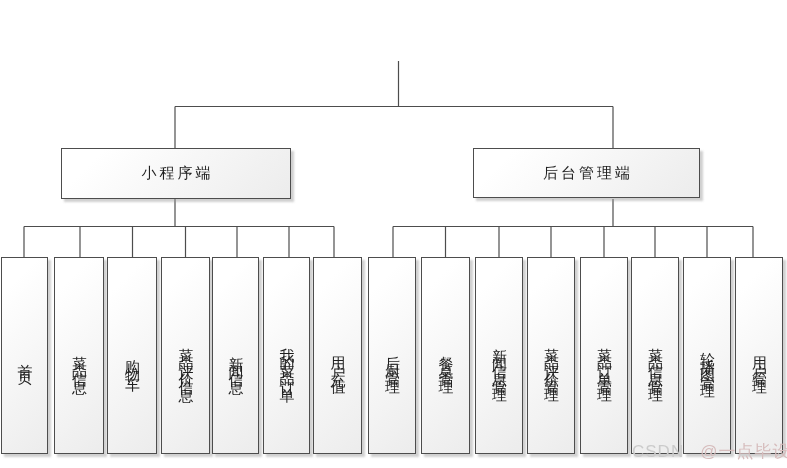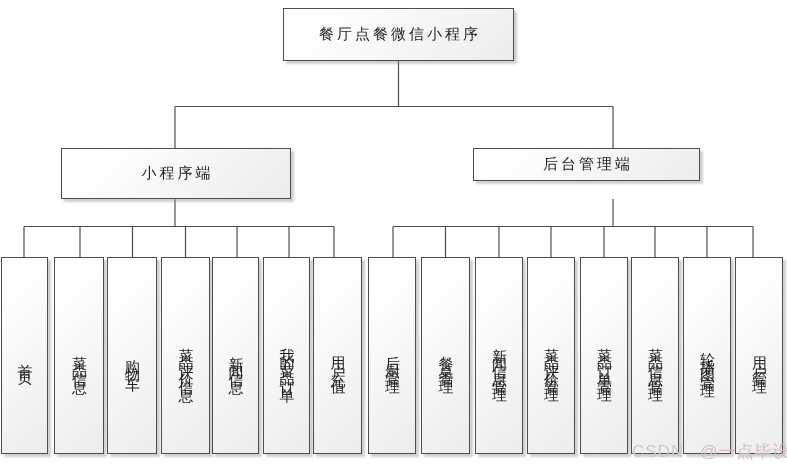--- a/index.html
+++ b/index.html
@@ -92,24 +92,23 @@
     <line x1="393" y1="226.5" x2="393" y2="257"></line>
     <line x1="445.5" y1="226.5" x2="445.5" y2="257"></line>
     <line x1="499" y1="226.5" x2="499" y2="257"></line>
     <line x1="551" y1="226.5" x2="551" y2="257"></line>
     <line x1="604" y1="226.5" x2="604" y2="257"></line>
     <line x1="655" y1="226.5" x2="655" y2="257"></line>
     <line x1="707" y1="226.5" x2="707" y2="257"></line>
     <line x1="753" y1="226.5" x2="753" y2="257"></line>
   </svg>
 
-  <div class="node h-node" style="left:283px; top:8px; width:231px; height:53px;">餐厅点餐微信小程序</div>
 
   <div class="node h-node" style="left:61px; top:148px; width:230px; height:51px;">小程序端</div>
-  <div class="node h-node" style="left:473px; top:148px; width:227px; height:33px;">后台管理端</div>
+  <div class="node h-node" style="left:473px; top:148px; width:227px; height:50px;">后台管理端</div>
 
   <div class="node v-node" style="left:1px; top:257px; width:47px; height:197px;">
     <span>首页</span>
   </div>
   <div class="node v-node" style="left:54px; top:257px; width:50px; height:197px;">
     <span>菜品信息</span>
   </div>
   <div class="node v-node" style="left:107px; top:257px; width:50px; height:197px;">
     <span>购物车</span>
   </div>

